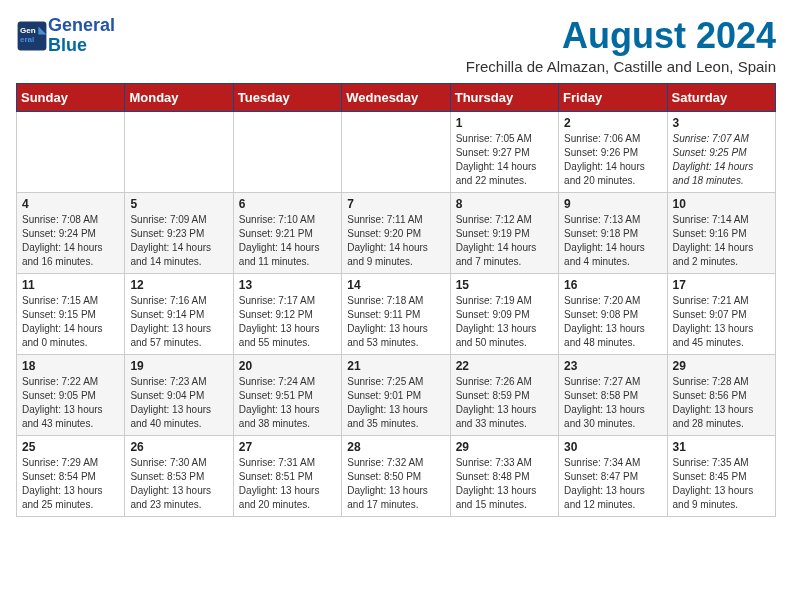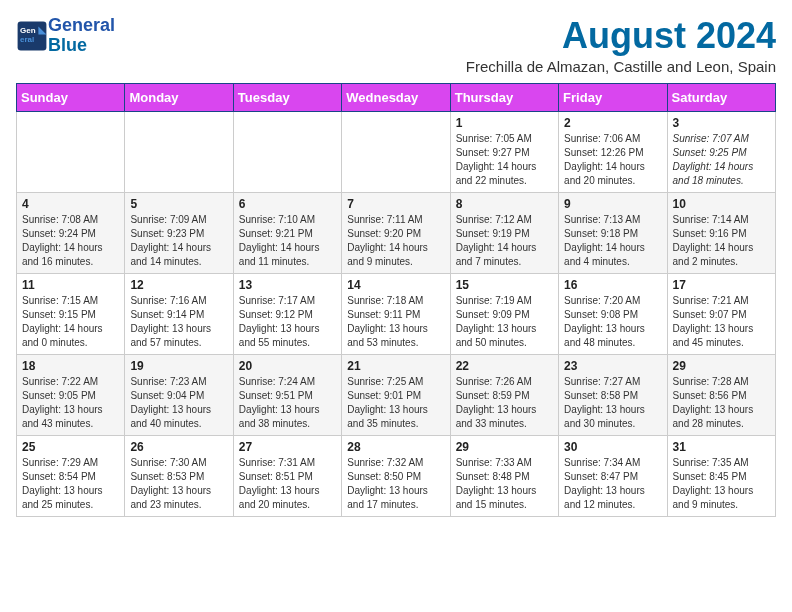--- a/index.html
+++ b/index.html
@@ -47,21 +47,21 @@
       font-size: 15px;
       color: #333;
       margin-top: 2px;
     }
     table {
       width: 100%;
       border-collapse: collapse;
       margin-top: 8px;
     }
     thead th {
-      background-color: #d946ef;
+      background-color: #b91c1c;
       color: #fff;
       font-size: 13px;
       font-weight: bold;
       padding: 6px 4px;
       text-align: left;
       border: 1px solid #1a4488;
     }
     tbody td {
       vertical-align: top;
       border: 1px solid #ccc;
@@ -134,21 +134,21 @@
         <td>
           <span class="day-number">1</span>
           <div class="day-info" style="white-space: pre-line;">Sunrise: 7:05 AM
 Sunset: 9:27 PM
 Daylight: 14 hours
 and 22 minutes.</div>
         </td>
         <td>
           <span class="day-number">2</span>
           <div class="day-info" style="white-space: pre-line;">Sunrise: 7:06 AM
-Sunset: 12:26 PM
+Sunset: 9:26 PM
 Daylight: 14 hours
 and 20 minutes.</div>
         </td>
         <td>
           <span class="day-number">3</span>
           <div class="day-info" style="white-space: pre-line; font-style: italic;">Sunrise: 7:07 AM
 Sunset: 9:25 PM
 Daylight: 14 hours
 and 18 minutes.</div>
         </td>

